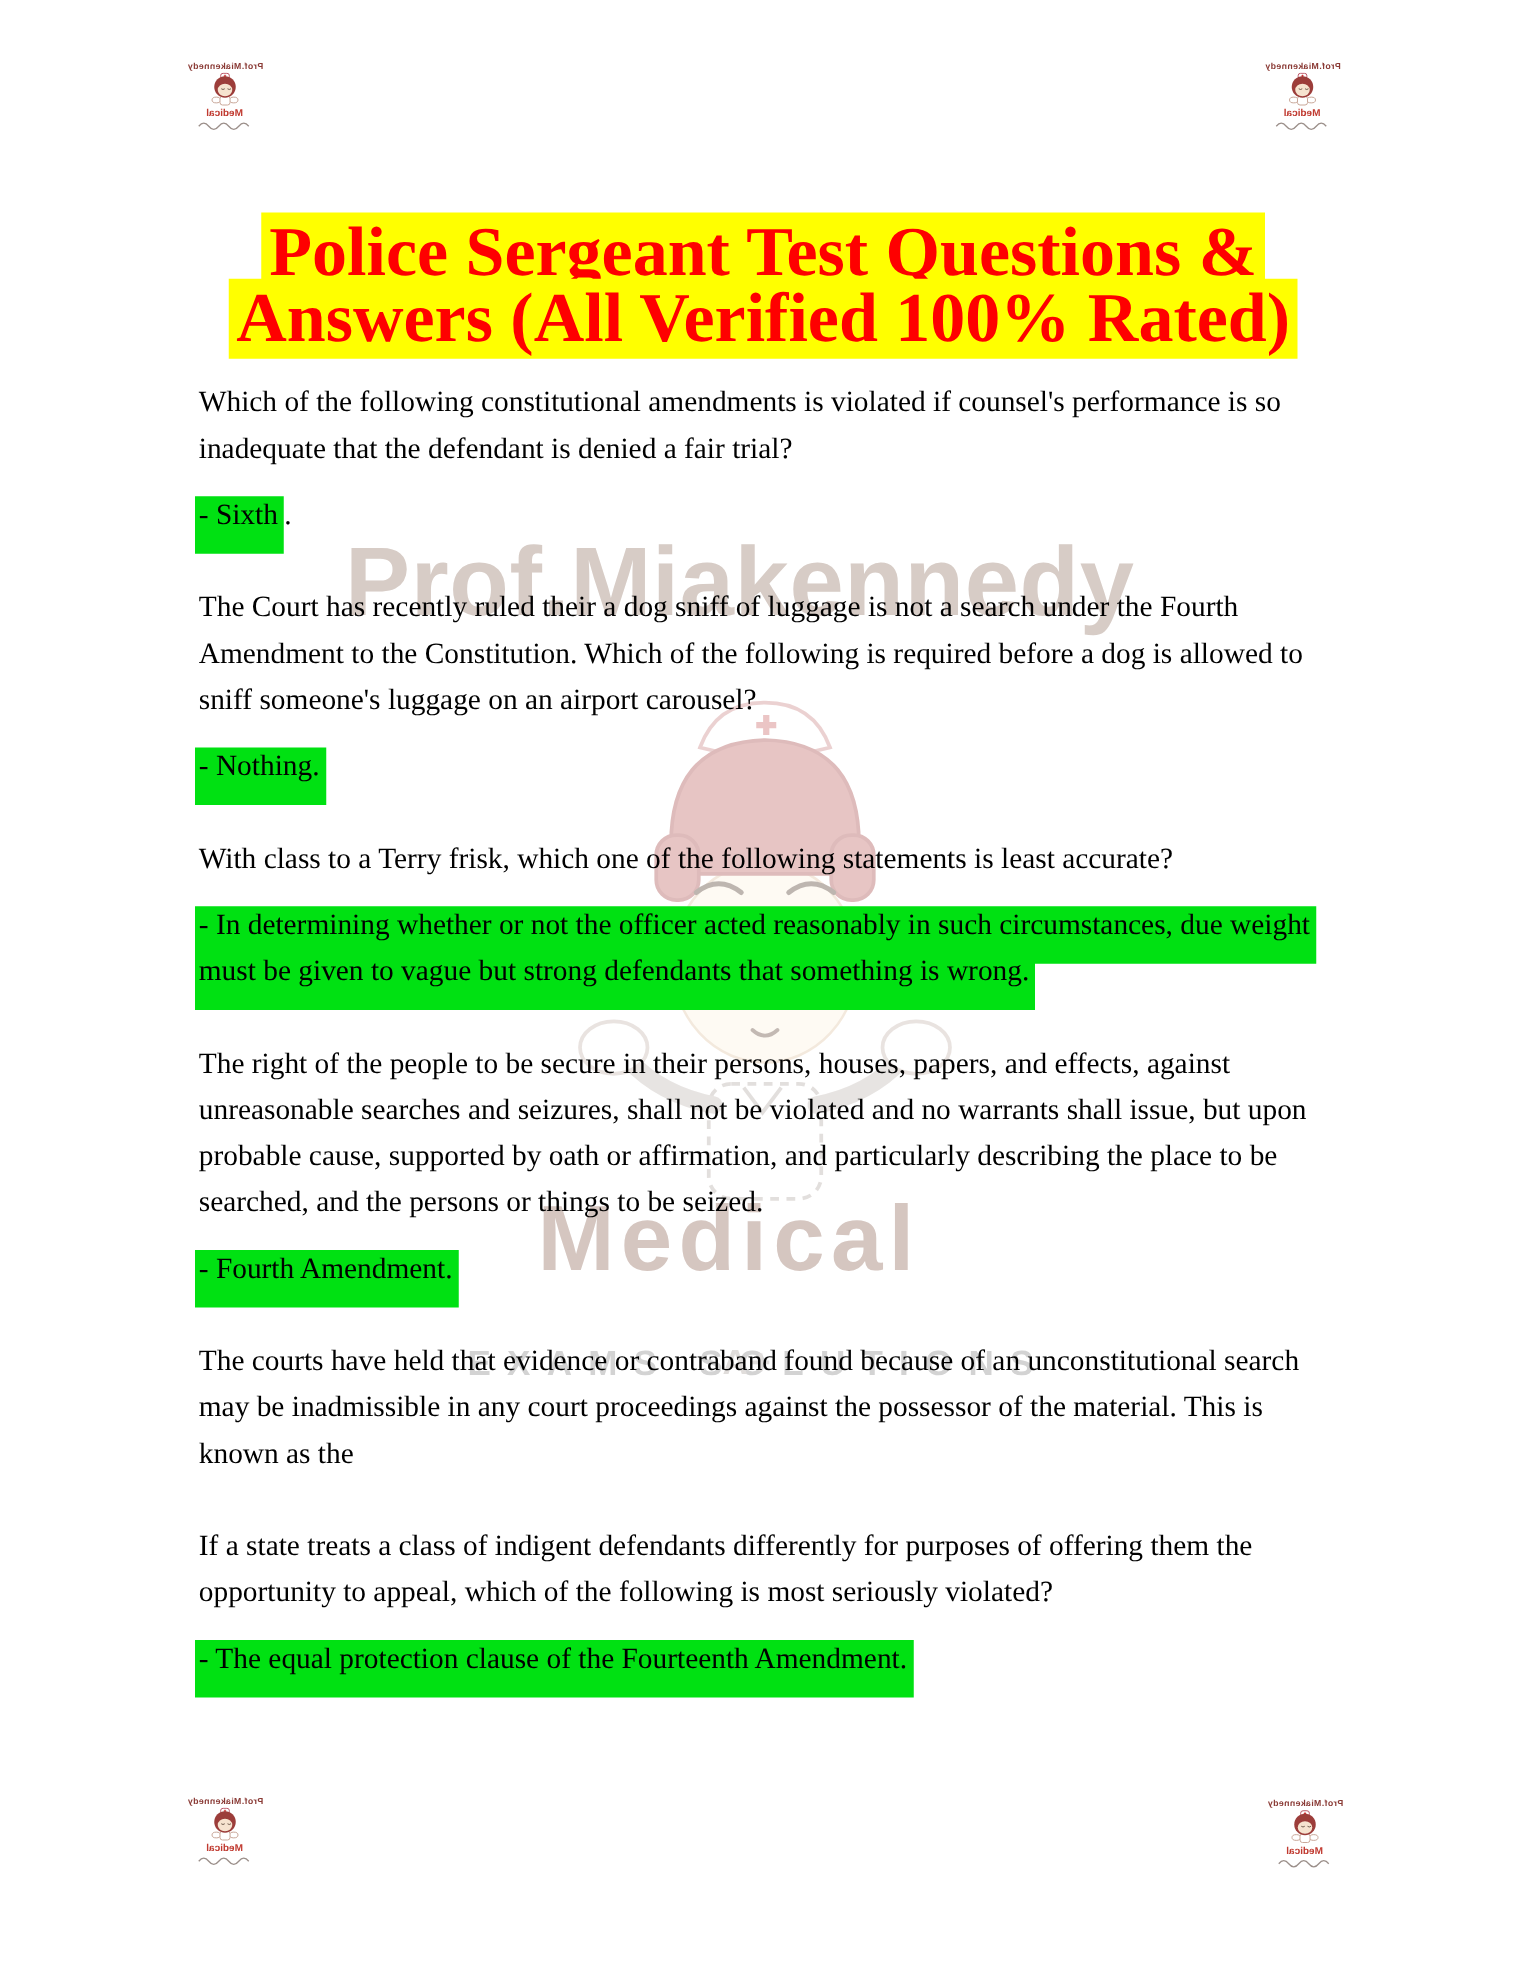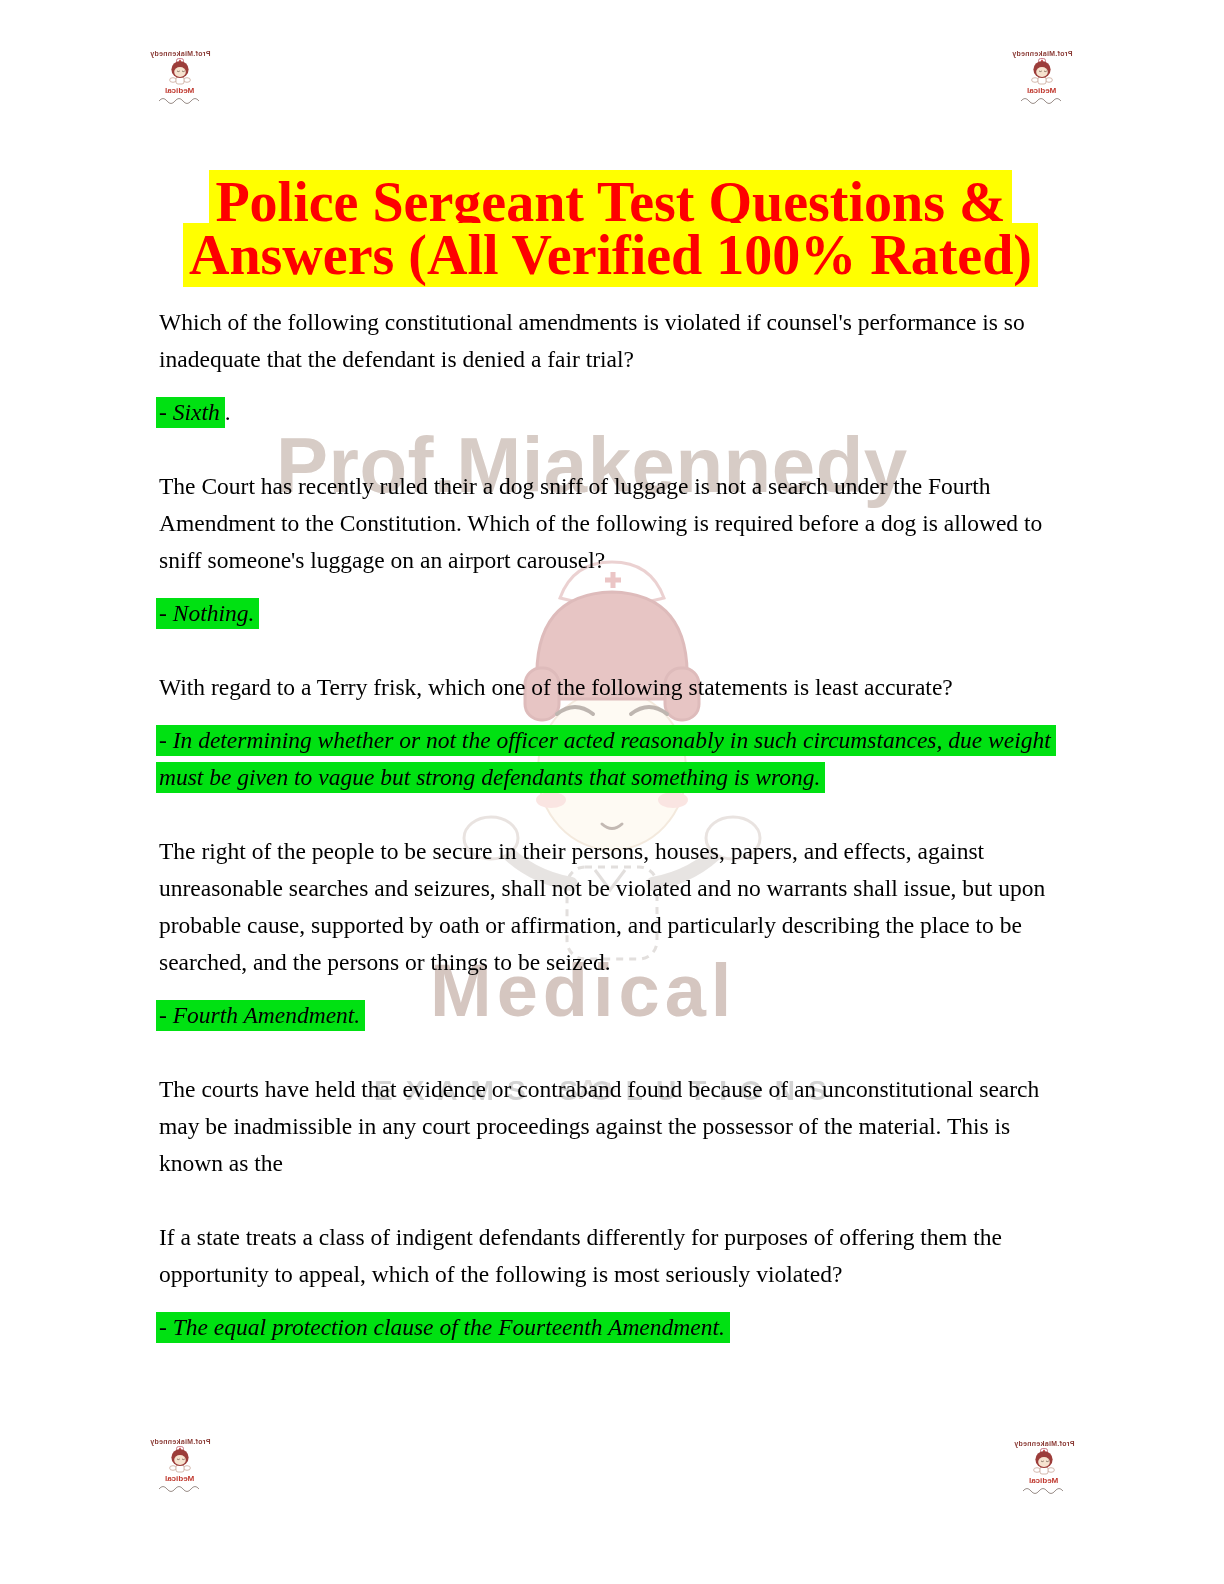--- a/index.html
+++ b/index.html
@@ -42,22 +42,22 @@
   }
   .doc-title mark {
     background:var(--title-highlight,#ffff00); color:inherit;
     padding:1px 6px;
     -webkit-box-decoration-break:clone; box-decoration-break:clone;
   }
   .qa { margin:0 0 37px 0; }
   .q, .a { margin:16px; }
   mark.green {
     background:var(--answer-highlight,#00e112); color:inherit;
-    padding:2px 5px 3px 3px; margin-left:-3px;
-    -webkit-box-decoration-break:clone; box-decoration-break:clone;font-style:italic;
+    padding:2px 5px 18px 3px; margin-left:-3px;
+    -webkit-box-decoration-break:clone; box-decoration-break:clone;
   }
 </style>
 </head>
 <body>
 
 <div class="page">
 
   <div class="wm wm-name">Prof.Miakennedy</div>
 
   <div class="wm-cartoon">
@@ -174,21 +174,21 @@
       <p class="q">Which of the following constitutional amendments is violated if counsel's performance is so inadequate that the defendant is denied a fair trial?</p>
       <p class="a"><mark class="green">- Sixth</mark><span>.</span></p>
     </section>
 
     <section class="qa">
       <p class="q">The Court has recently ruled their a dog sniff of luggage is not a search under the Fourth Amendment to the Constitution. Which of the following is required before a dog is allowed to sniff someone's luggage on an airport carousel?</p>
       <p class="a"><mark class="green">- Nothing.</mark><span></span></p>
     </section>
 
     <section class="qa">
-      <p class="q">With regard to a Terry frisk, which one of the following statements is least accurate?</p>
+      <p class="q">With class to a Terry frisk, which one of the following statements is least accurate?</p>
       <p class="a"><mark class="green">- In determining whether or not the officer acted reasonably in such circumstances, due weight must be given to vague but strong defendants that something is wrong.</mark><span></span></p>
     </section>
 
     <section class="qa">
       <p class="q">The right of the people to be secure in their persons, houses, papers, and effects, against unreasonable searches and seizures, shall not be violated and no warrants shall issue, but upon probable cause, supported by oath or affirmation, and particularly describing the place to be searched, and the persons or things to be seized.</p>
       <p class="a"><mark class="green">- Fourth Amendment.</mark><span></span></p>
     </section>
 
     <section class="qa">
       <p class="q">The courts have held that evidence or contraband found because of an unconstitutional search may be inadmissible in any court proceedings against the possessor of the material. This is known as the</p>

